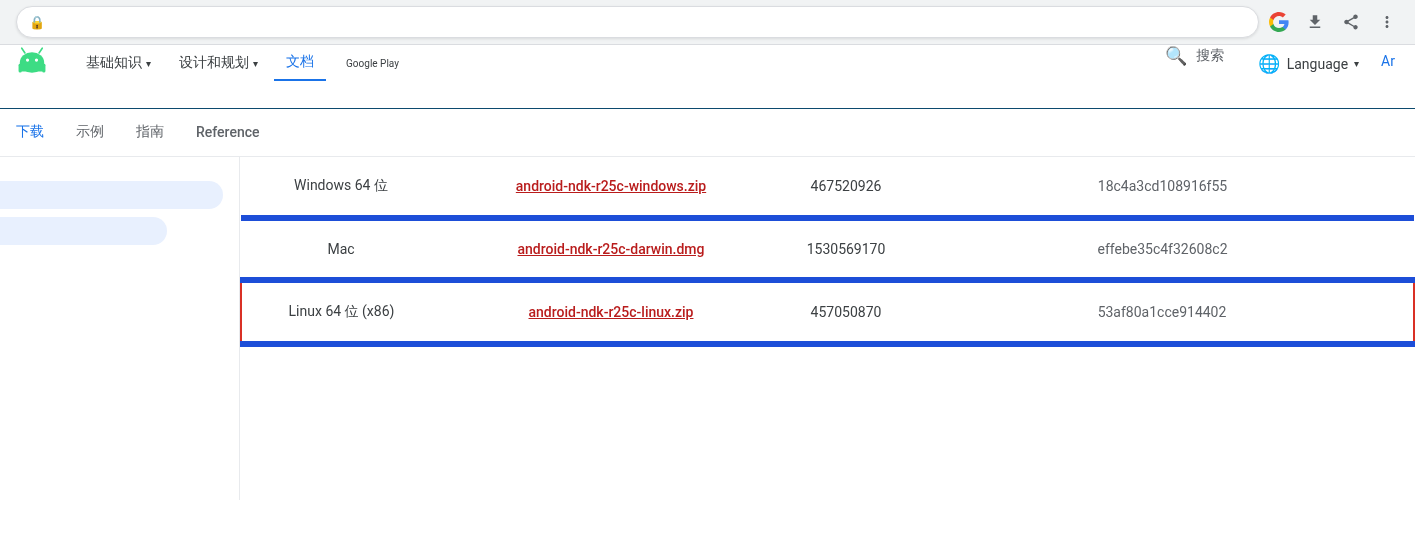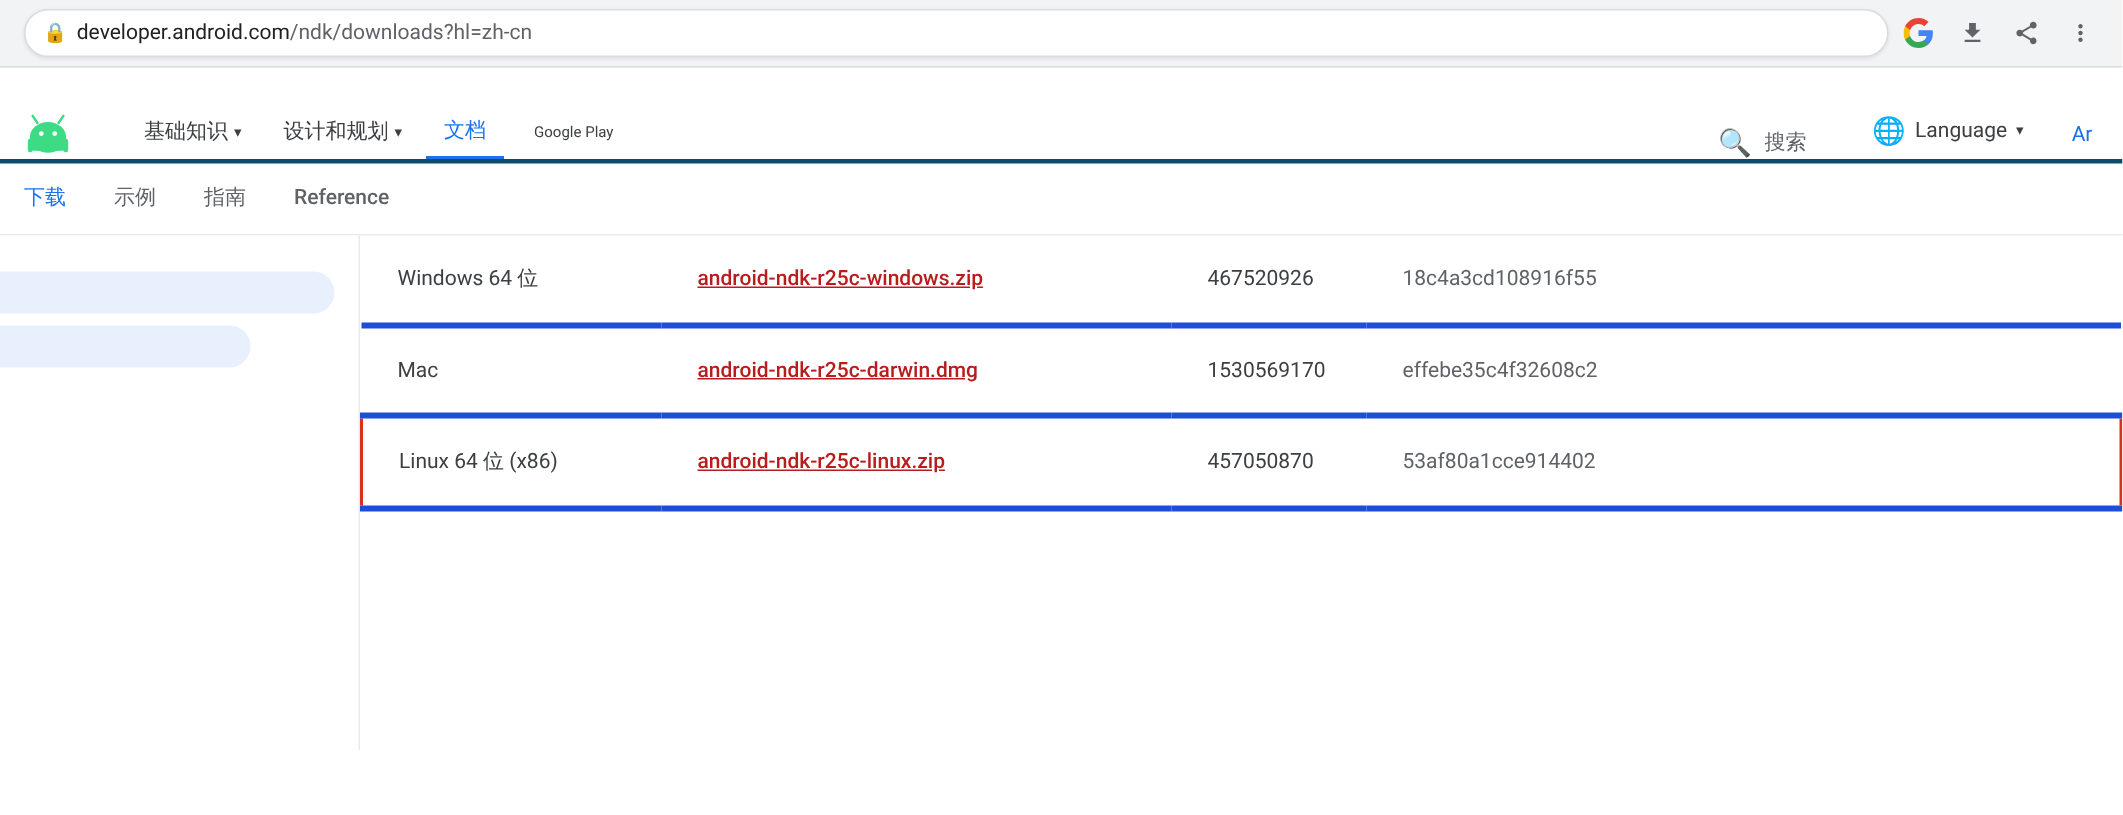--- a/index.html
+++ b/index.html
@@ -2,24 +2,24 @@
 <html><head>
   <meta charset="utf-8">
   <style>
     * { box-sizing: border-box; margin: 0; padding: 0; }
     body { font-family: 'Roboto', Arial, sans-serif; background: #fff; font-size: 14px; color: #202124; overflow: hidden; }
 
     
     .top-nav {
       height: 64px;
       display: flex;
-      align-items: flex-end;
+      align-items: flex-start;
       padding: 0 16px;
-      border-bottom: 3px solid #0c4a6e;
-      gap: 16px;
+      border-bottom: 1px solid #0c4a6e;
+      gap: 6px;
     }
     .logo-area {
       display: flex;
       align-items: center;
       gap: 4px;
       margin-right: 20px;
     }
     .nav-items {
       display: flex;
       align-items: center;
@@ -129,21 +129,22 @@
     .content {
       flex: 1;
       overflow-x: hidden;
       overflow-y: auto;
     }
     .download-table {
       width: 100%;
       border-collapse: collapse;
     }
     .download-table tr {
-      border-bottom: 4px solid #1d4ed8;
+      border-bottom: 6px solid #1d4ed8;
+      text-align: center;
     }
     .download-table td {
       padding: 20px 24px;
       font-size: 14px;
       color: #3c4043;
       vertical-align: middle;
     }
     .download-table td:first-child {
       width: 200px;
       white-space: nowrap;
@@ -200,23 +201,20 @@
       cursor: pointer;
       border-radius: 50%;
     }
   </style>
 </head>
 <body>
 
 <div class="browser-chrome">
   <div class="url-bar">
     <span style="color:#5f6368; font-size:13px;">🔒</span>
-    <span style="font-size:14px; color:#202124;">
-      <span>developer.android.com</span><span style="color:#5f6368;">/ndk/downloads?hl=zh-cn</span>
-    </span>
   </div>
   <div class="browser-actions">
 
     <div class="browser-action-btn">
       <svg width="20" height="20" viewBox="0 0 20 20">
         <path d="M19.6 10.23c0-.68-.06-1.36-.18-2H10v3.79h5.4c-.23 1.25-.94 2.31-2 3.02v2.5h3.24c1.89-1.74 2.98-4.3 2.98-7.31z" fill="#4285F4"></path>
         <path d="M10 20c2.7 0 4.96-.9 6.62-2.42l-3.24-2.5c-.9.6-2.04.96-3.38.96-2.6 0-4.8-1.75-5.59-4.11H1.08v2.58C2.73 17.77 6.12 20 10 20z" fill="#34A853"></path>
         <path d="M4.41 11.93A6 6 0 0 1 4.1 10c0-.67.12-1.32.31-1.93V5.49H1.08A9.97 9.97 0 0 0 0 10c0 1.61.38 3.13 1.08 4.51l3.33-2.58z" fill="#FBBC05"></path>
         <path d="M10 3.96c1.47 0 2.79.5 3.82 1.5L16.7 2.6C15 1.04 12.73 0 10 0 6.12 0 2.73 2.23 1.08 5.49l3.33 2.58C5.2 5.71 7.4 3.96 10 3.96z" fill="#EA4335"></path>
       </svg>

